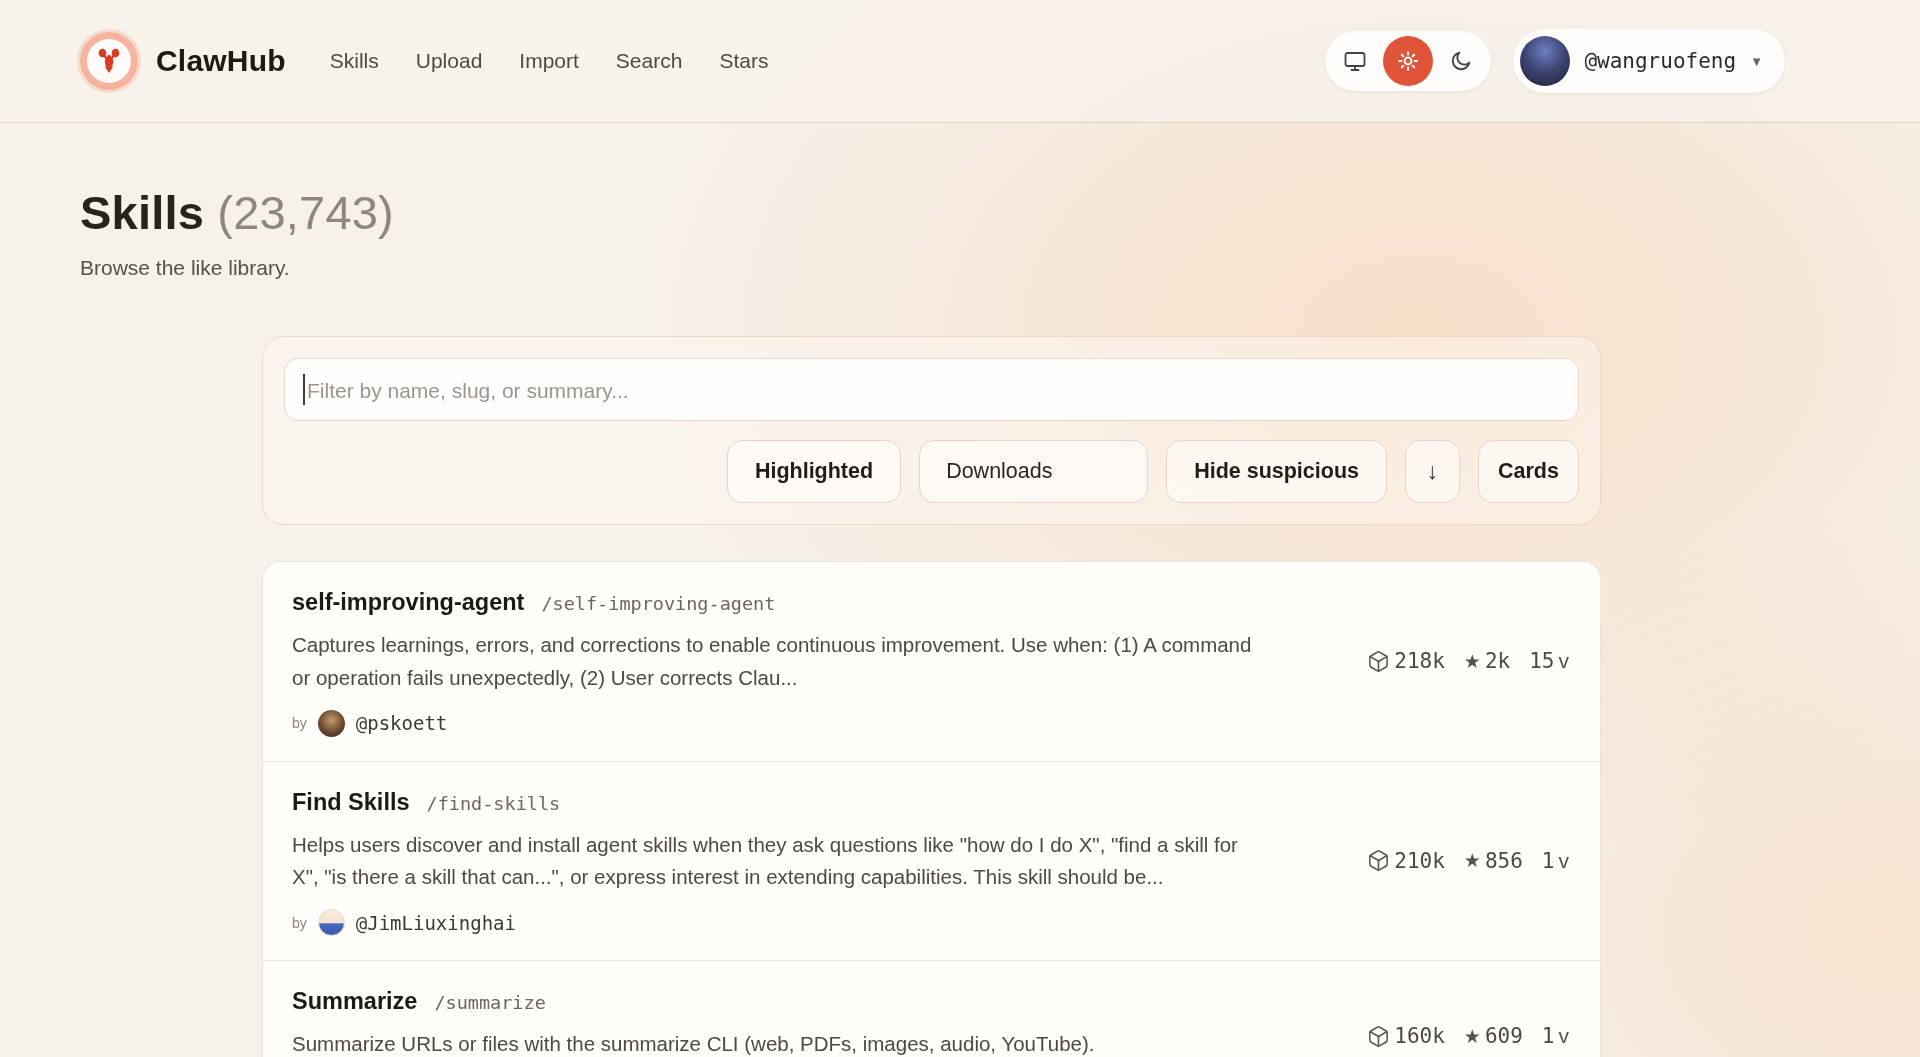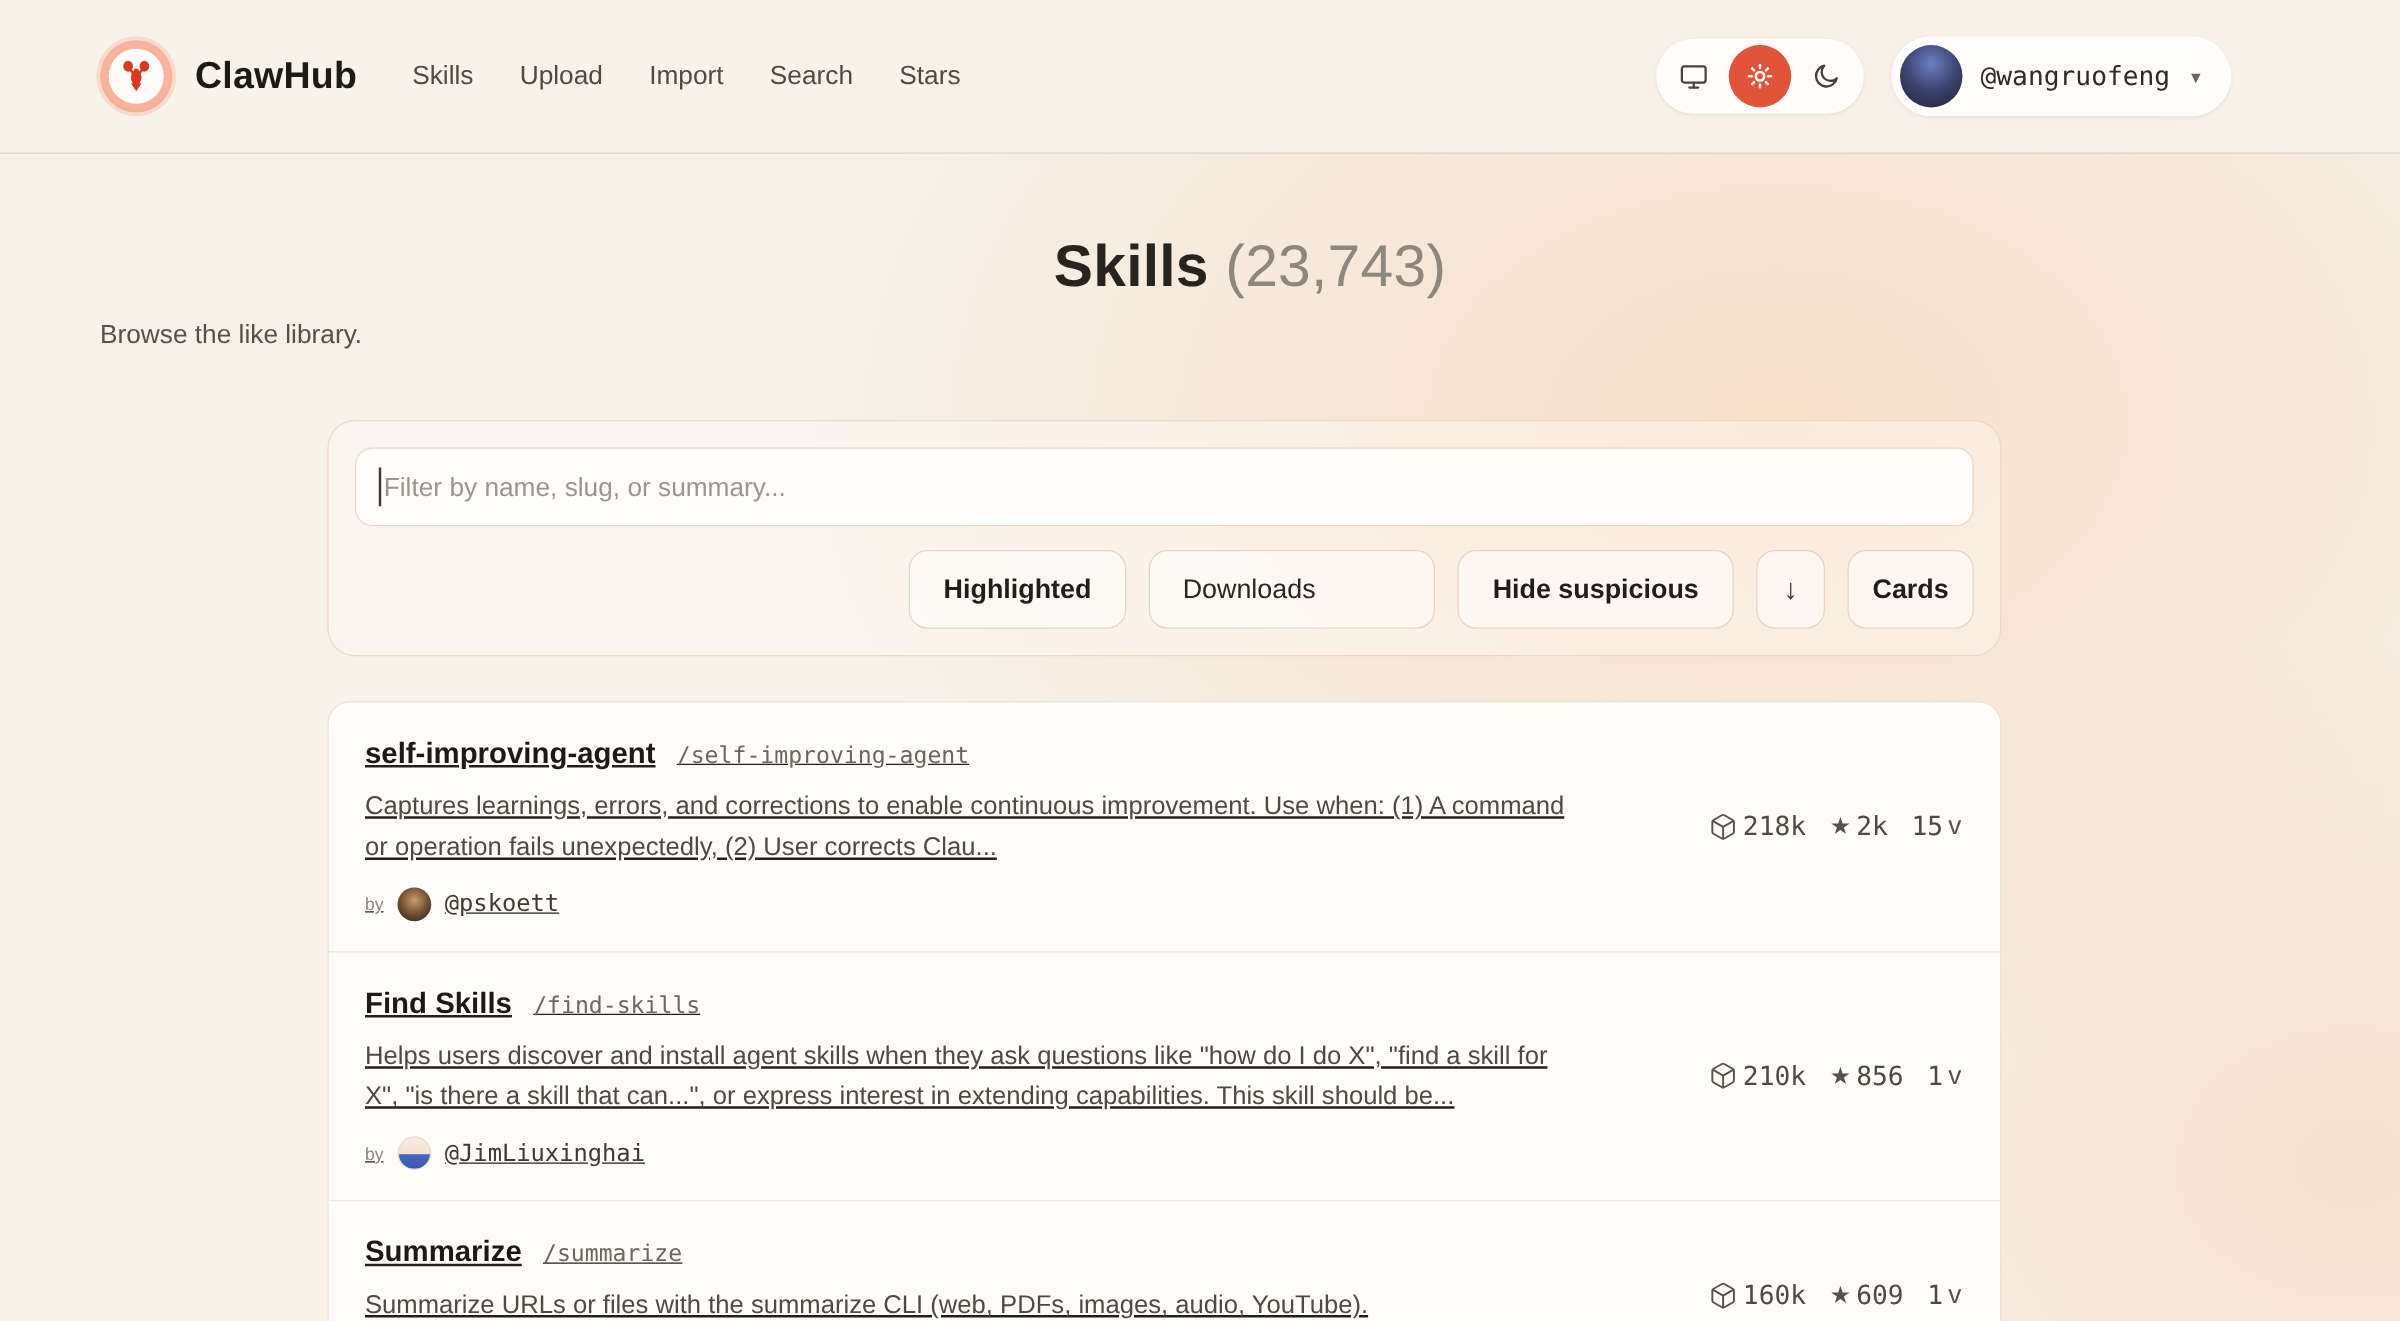--- a/index.html
+++ b/index.html
@@ -51,21 +51,21 @@
     box-shadow:0 1px 3px rgba(120,100,80,.12);
   }
   .avatar { border-radius:50%; flex:none; }
   .avatar.user-lg { width:50px; height:50px;
     background:radial-gradient(circle at 50% 30%, #6d7fc4 0%, #3c4470 48%, #20223a 100%); }
   .user-handle { font-size:21px; color:#2e2a25; }
   .chev { font-size:13px; color:#6b655e; }
 
   
   .page-head { padding:62px 0 0 80px; }
-  h1 { font-size:47px; font-weight:650; color:#27231f; letter-spacing:.2px;text-align:center; }
+  h1 { font-size:47px; font-weight:650; color:#27231f; letter-spacing:.2px; }
   h1 .count { font-weight:400; color:#8e8press7e; color:#8e877d; }
   .subtitle { margin-top:16px; font-size:21px; color:#55504a; }
 
   
   .filter-panel {
     width:1339px; margin:56px 0 0 262px;
     border:1px solid #eed7c9; border-radius:22px;
     background:rgba(255,251,246,.42);
     padding:21px;
   }
@@ -88,21 +88,21 @@
   .fbtn.select { font-weight:400; width:229px; text-align:left; padding-left:26px; color:#2a2621; }
   .fbtn.sort-dir { width:55px; padding:0; font-weight:400; font-size:23px; text-align:center; color:#37332d; }
   .fbtn.view { width:101px; padding:0; text-align:center; }
 
   
   .skill-list {
     width:1339px; margin:36px 0 0 262px;
     background:#fffdf9; border:1px solid #e9e3d9; border-radius:18px;
     overflow:hidden;
   }
-  .skill-card { position:relative; padding:27px 340px 24px 29px;text-decoration:underline; }
+  .skill-card { position:relative; padding:27px 340px 24px 29px; }
   .skill-card + .skill-card { border-top:1px solid #ece7de; }
   .skill-title-row { display:flex; align-items:baseline; gap:17px; }
   .skill-name { font-size:23.5px; font-weight:700; color:#1d1a16; }
   .skill-slug { font-size:18.5px; color:#6c665f; }
   .skill-summary { margin-top:13px; font-size:20.5px; line-height:1.6; color:#4e4942; max-width:1035px; }
   .skill-author { margin-top:15px; display:flex; align-items:center; gap:11px; }
   .by-label { font-size:14px; color:#8c867d; }
   .avatar.author-1 { width:27px; height:27px;
     background:radial-gradient(circle at 50% 38%, #c99b6c 0%, #6b4a30 55%, #2c2017 100%); }
   .avatar.author-2 { width:27px; height:27px; border:1px solid #e3ddd4;

